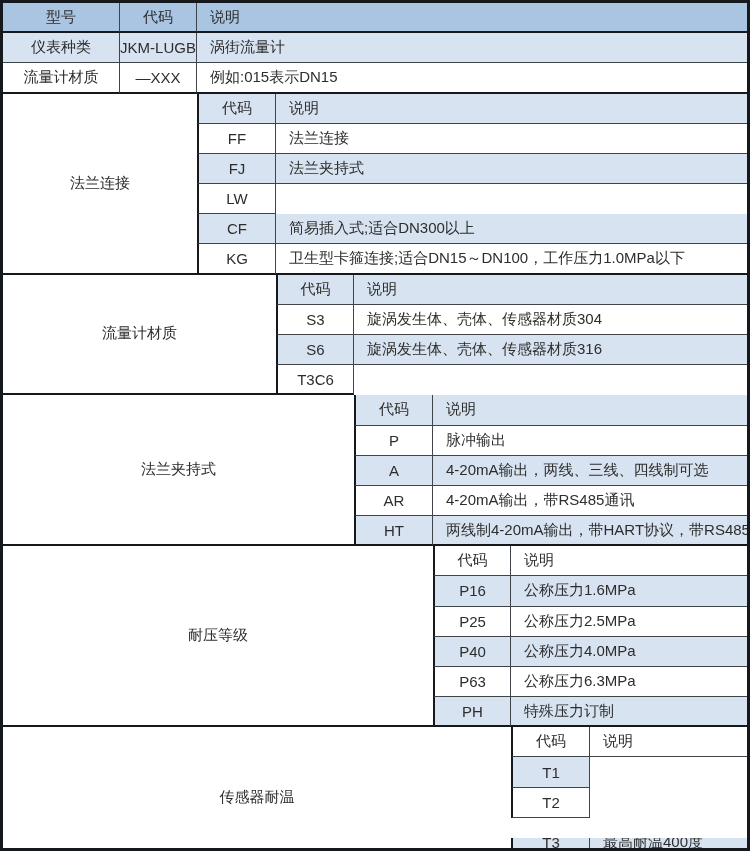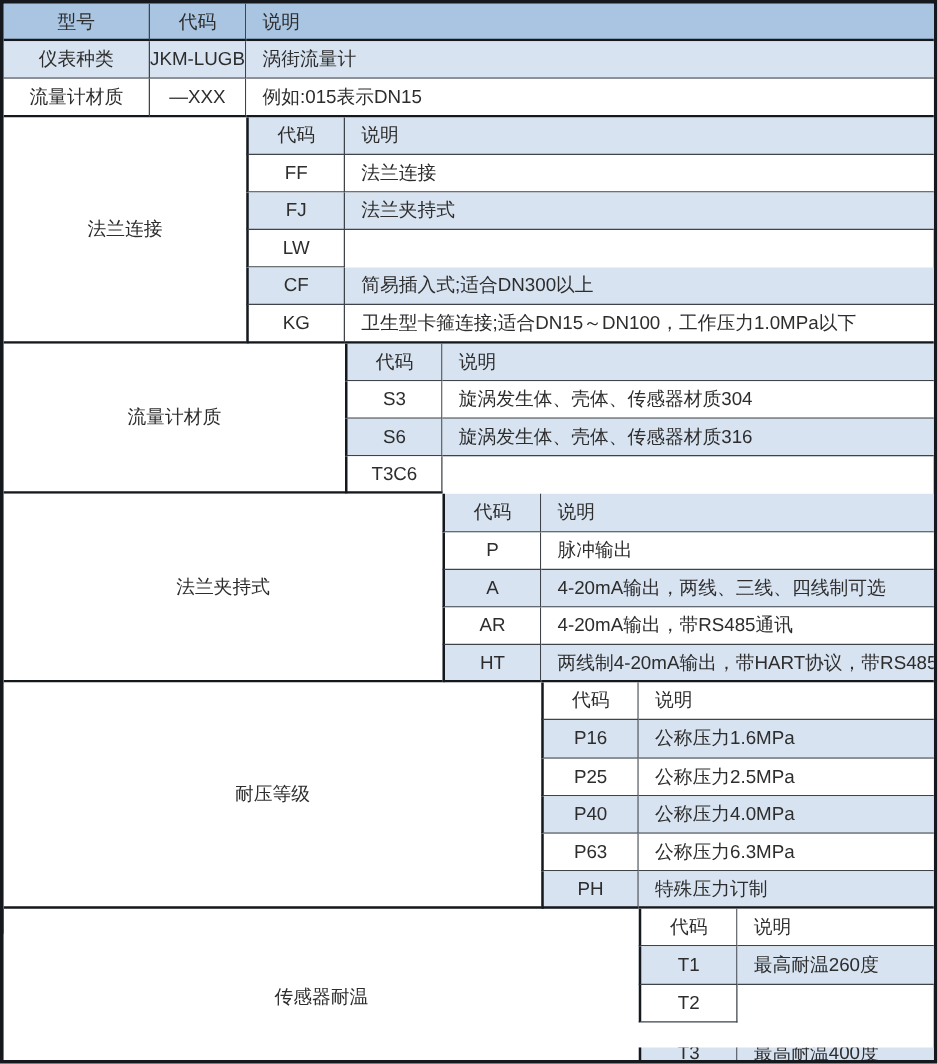--- a/index.html
+++ b/index.html
@@ -98,18 +98,17 @@
   <div class="cell lft bg-a no-r" style="grid-area:22/7/23/9">公称压力4.0MPa</div>
   <div class="cell ctr tl" style="grid-area:23/6/24/7">P63</div>
   <div class="cell lft no-r" style="grid-area:23/7/24/9">公称压力6.3MPa</div>
   <div class="cell ctr bg-a tl sep" style="grid-area:24/6/25/7">PH</div>
   <div class="cell lft bg-a no-r sep" style="grid-area:24/7/25/9">特殊压力订制</div>
 
   <div class="cell ctr no-r no-b" style="grid-area:25/1/29/7">传感器耐温</div>
   <div class="cell ctr tl" style="grid-area:25/7/26/8">代码</div>
   <div class="cell lft no-r" style="grid-area:25/8/26/9">说明</div>
   <div class="cell ctr bg-a tl" style="grid-area:26/7/27/8">T1</div>
-  <div class="cell lft bg-a no-r" style="grid-area:26/8/27/9">最高耐温260度</div>
   <div class="cell ctr tl" style="grid-area:27/7/28/8">T2</div>
   <div class="cell ctr bg-a tl no-b" style="grid-area:28/7/29/8">T3</div>
   <div class="cell lft bg-a no-r no-b" style="grid-area:28/8/29/9">最高耐温400度</div>
 
 </div>
 
 </body></html>

